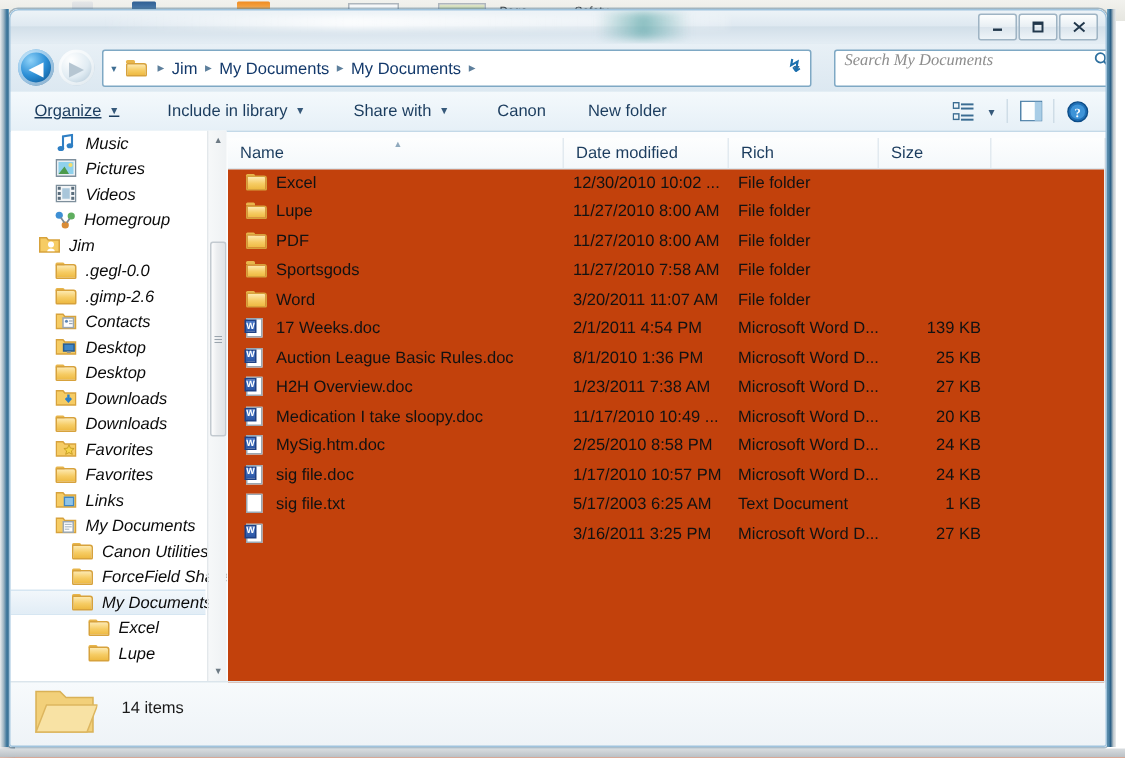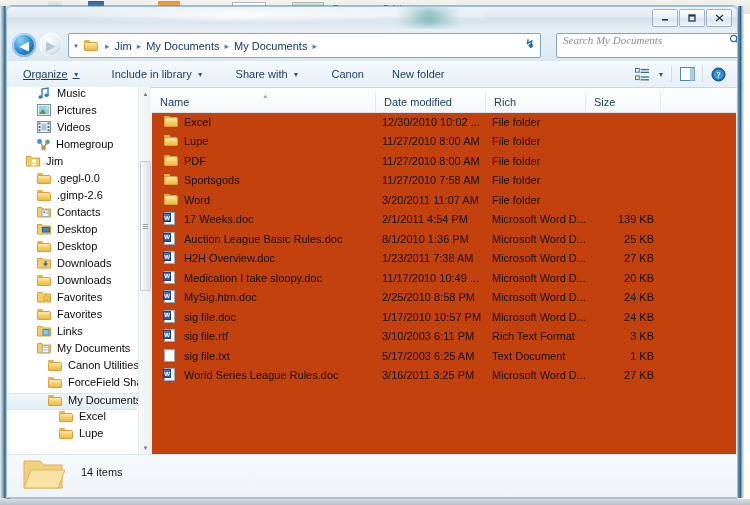--- a/index.html
+++ b/index.html
@@ -97,21 +97,21 @@
   .cmdicon{width:24px;height:22px;display:flex;align-items:center;justify-content:center;}
   .sep-v{width:1px;height:16px;background:#cfdde7;margin:0 3px;}
 
   
   .pane-nav{position:absolute;left:1px;top:81px;width:144px;height:367px;
     background:#fff;overflow:hidden;}
   .pane-list{position:absolute;left:146px;top:86px;width:585px;height:367px;
     background:#c2410c;}
 
   .tree{position:absolute;left:0;top:0;width:130px;}
-  .titem{height:17px;display:flex;align-items:flex-start;font-size:11px;color:#0b0b0b;white-space:nowrap;}
+  .titem{height:17px;display:flex;align-items:center;font-size:11px;color:#0b0b0b;white-space:nowrap;font-style:italic;}
   .titem.sel{background:linear-gradient(#f2f7fb,#e2edf6);
     border-top:1px solid #d6e6f2;border-bottom:1px solid #d6e6f2;height:15px;}
   .tico{width:16px;height:14px;margin-right:4px;position:relative;flex:none;}
 
   
   .folder{position:relative;width:14px;height:11px;}
   .folder .tab{position:absolute;left:0;top:0;width:6px;height:2px;
     background:#e8b54b;border-radius:1px 1px 0 0;}
   .folder .bodyf{position:absolute;left:0;top:1.5px;width:14px;height:9.5px;
     background:linear-gradient(#fde9af,#f6cc64 55%,#eeba43);
@@ -650,40 +650,30 @@
             <div class="c-name">
               <span class="tico"><span class="docico"><span class="sheet"></span><span class="badge">W</span></span></span>
               <span>sig file.doc</span>
             </div>
             <div class="c-date">1/17/2010 10:57 PM</div>
             <div class="c-type">Microsoft Word D...</div>
             <div class="c-size">24 KB</div>
           </div>
           <div class="row">
             <div class="c-name">
-              <span class="tico"><span class="docico"><span class="sheet"></span><span class="badge">W</span></span></span>
-              <span>sig file.rtf</span>
-            </div>
-            <div class="c-date">3/10/2003 6:11 PM</div>
-            <div class="c-type">Rich Text Format</div>
-            <div class="c-size">3 KB</div>
-          </div>
-          <div class="row">
-            <div class="c-name">
               <span class="tico"><span class="docico plain"><span class="sheet"></span></span></span>
               <span>sig file.txt</span>
             </div>
             <div class="c-date">5/17/2003 6:25 AM</div>
             <div class="c-type">Text Document</div>
             <div class="c-size">1 KB</div>
           </div>
           <div class="row">
             <div class="c-name">
               <span class="tico"><span class="docico"><span class="sheet"></span><span class="badge">W</span></span></span>
-              <span>World Series League Rules.doc</span>
             </div>
             <div class="c-date">3/16/2011 3:25 PM</div>
             <div class="c-type">Microsoft Word D...</div>
             <div class="c-size">27 KB</div>
           </div>
         </div>
       <div class="list-gutter"></div>
     </div>
 
     <div class="status">

